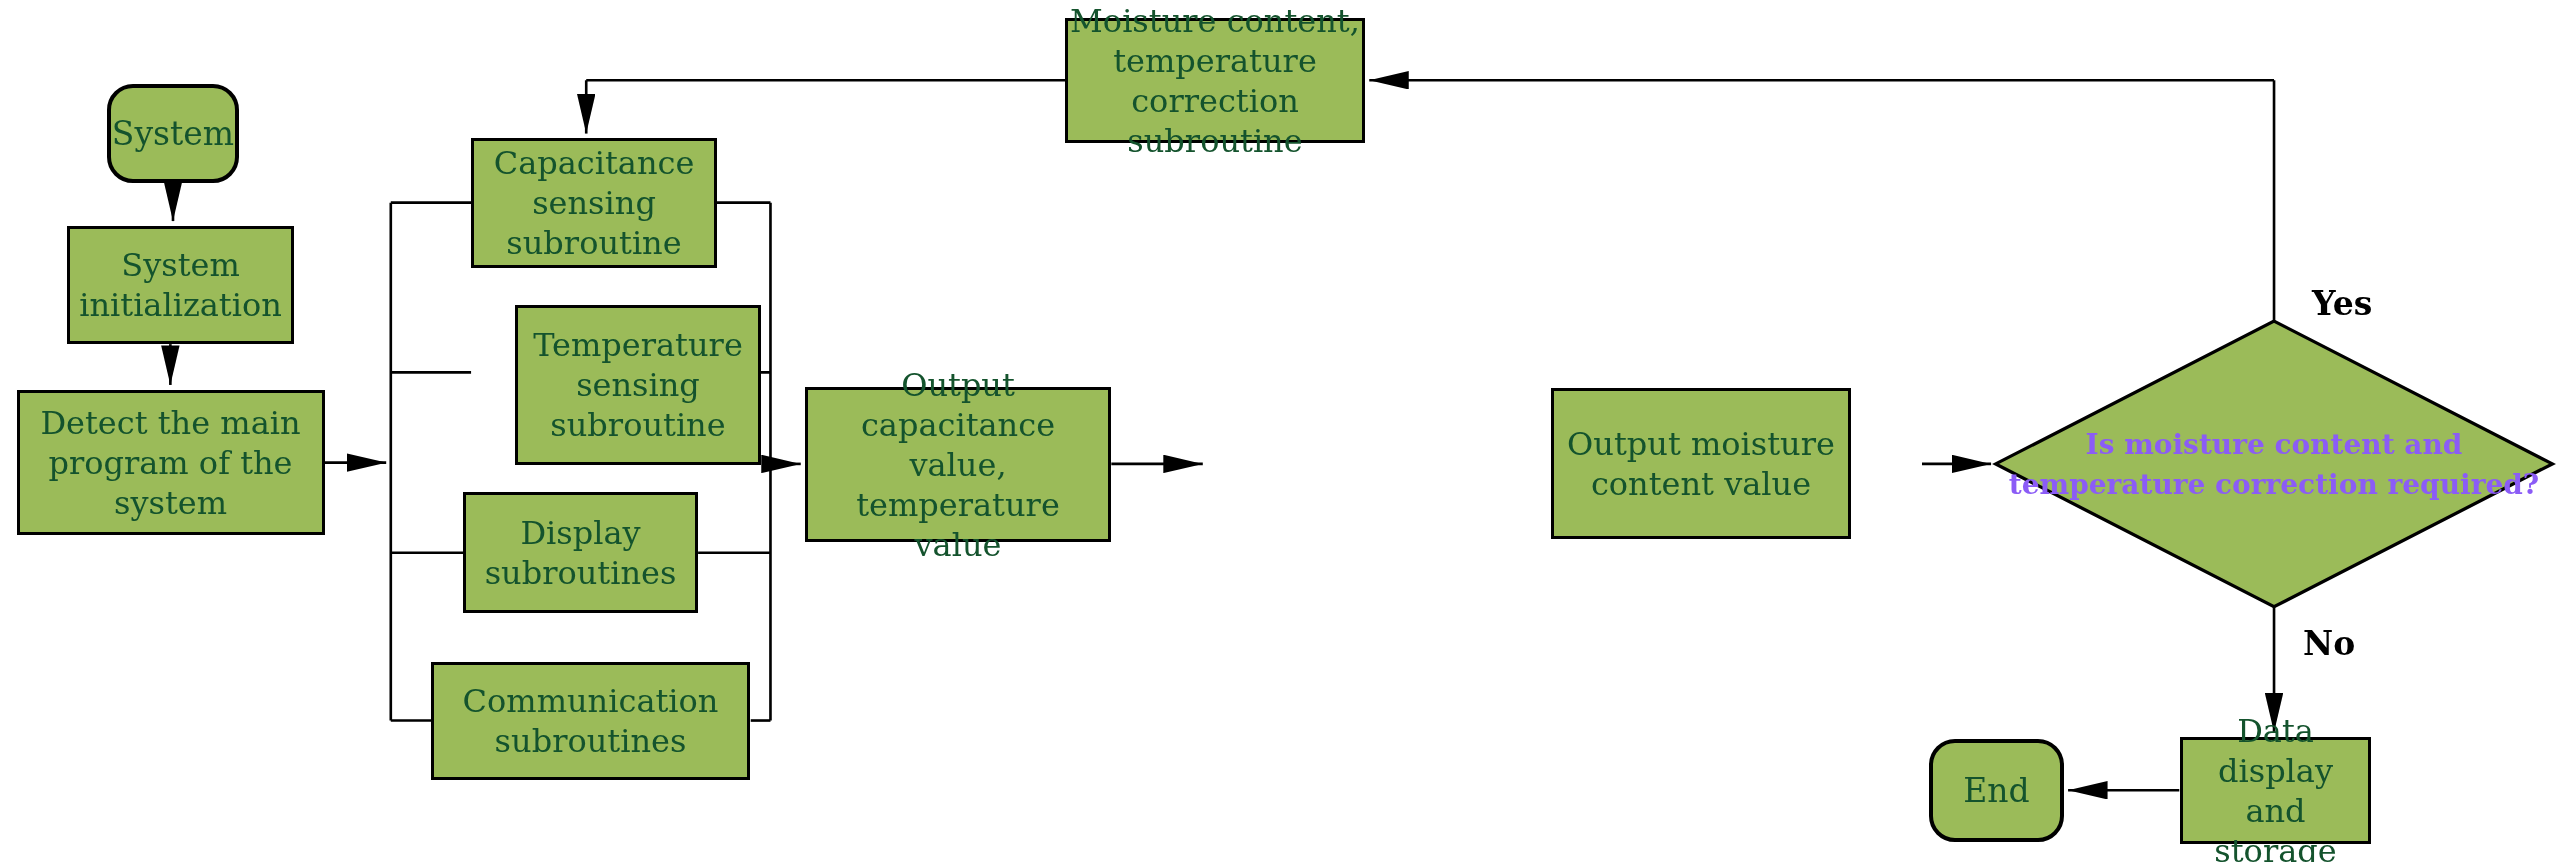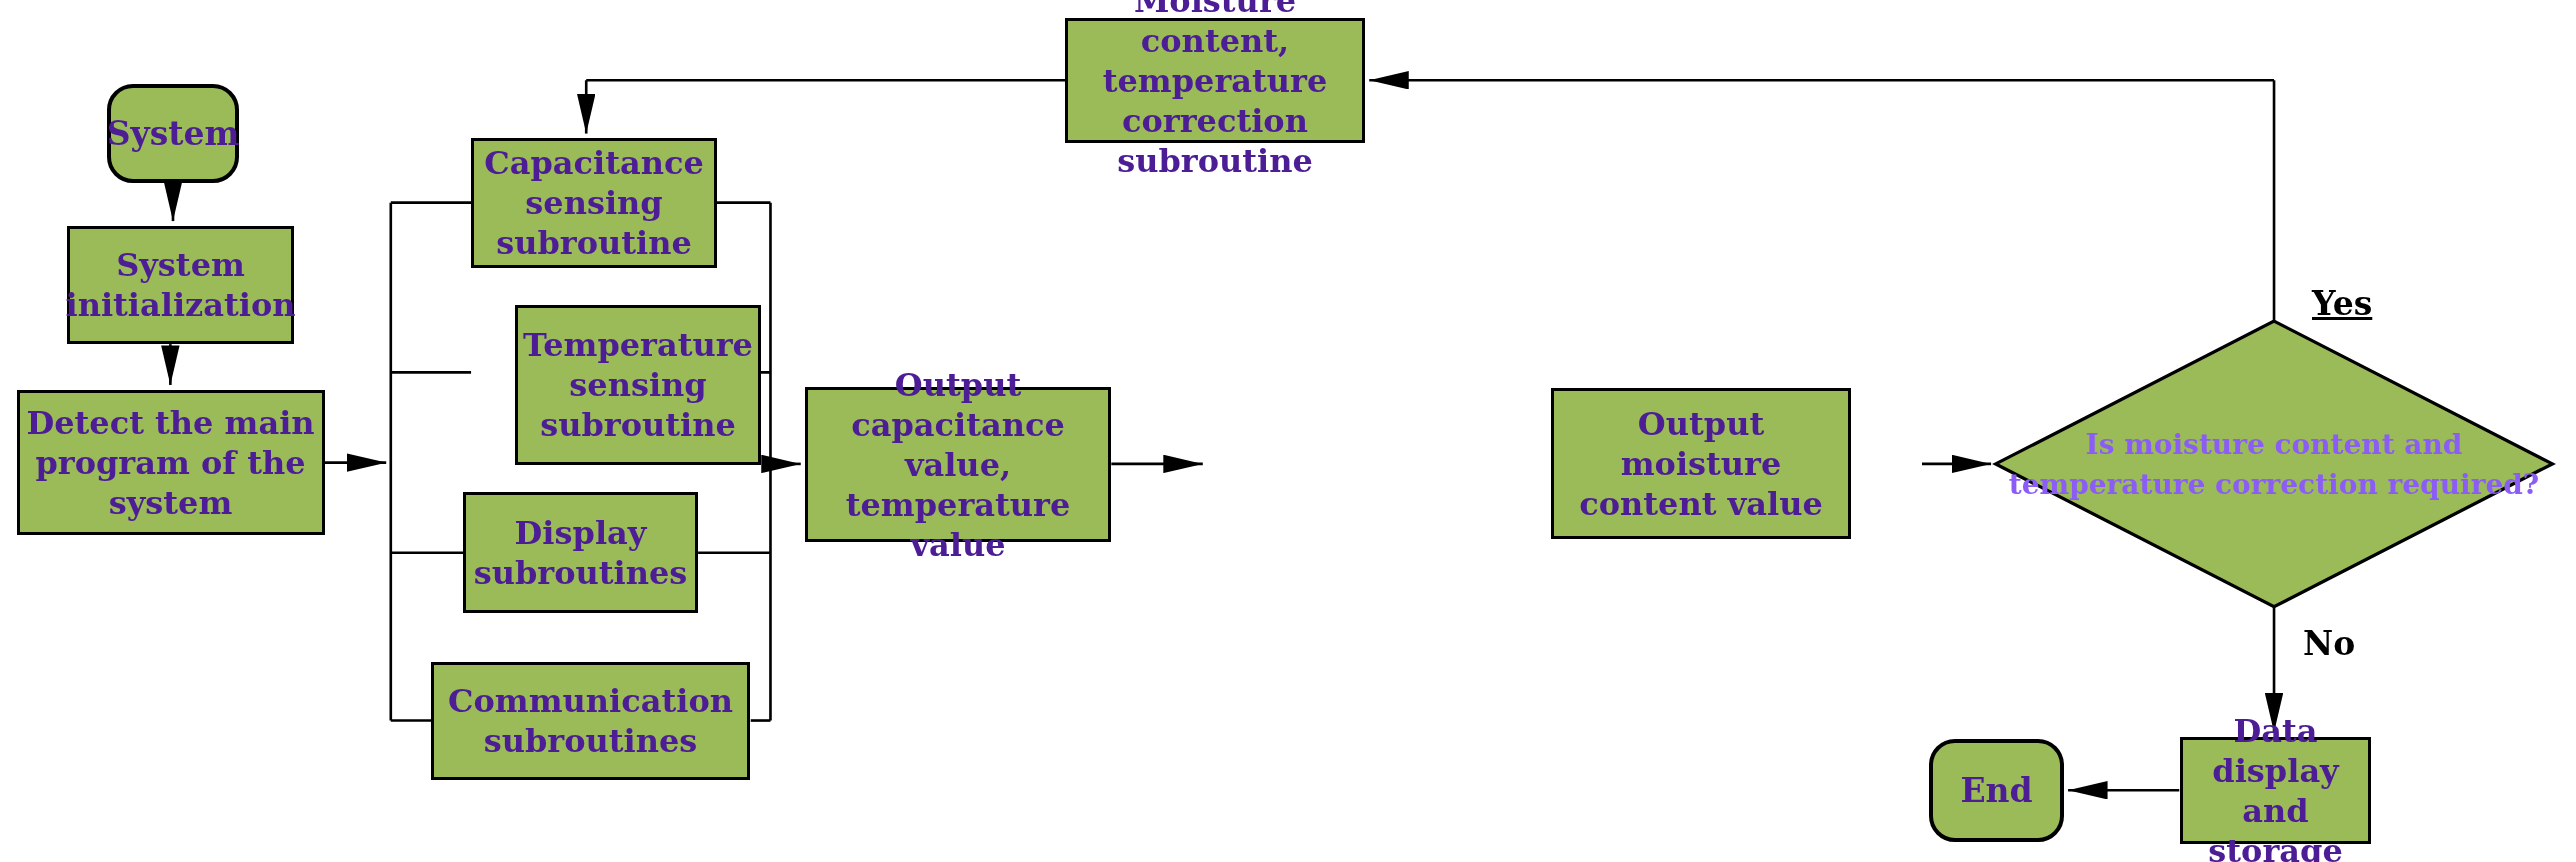--- a/index.html
+++ b/index.html
@@ -23,22 +23,22 @@
   }
   .node {
     position: absolute;
     background: #9bbb59;
     border: 3.3px solid #000000;
     box-sizing: border-box;
     display: flex;
     align-items: center;
     justify-content: center;
     text-align: center;
-    color: #4c1d95;
-    font-weight: bold;
+    color: #14532d;
+    font-weight: normal;
     font-size: 32px;
     line-height: 1.25;
     white-space: pre-line;
   }
   .terminator {
     border-radius: 26px;
     border-width: 4.6px;
     font-size: 33px;
   }
   .decision-text {
@@ -169,18 +169,18 @@
 
   <div class="node" style="left:1065px; top:18.4px; width:300px; height:125px;">Moisture content,
 temperature correction
 subroutine</div>
 
   <div class="node" style="left:2180px; top:737px; width:191px; height:107px;">Data display
 and storage</div>
 
   <div class="node terminator" style="left:1929px; top:739px; width:135px; height:103px;">End</div>
 
-  <div class="edge-label" style="left:2312px; top:284px;text-decoration:underline;">Yes</div>
+  <div class="edge-label" style="left:2312px; top:284px;">Yes</div>
 
   <div class="edge-label" style="left:2303px; top:624px;">No</div>
 
 </div>
 
 
 </body></html>

